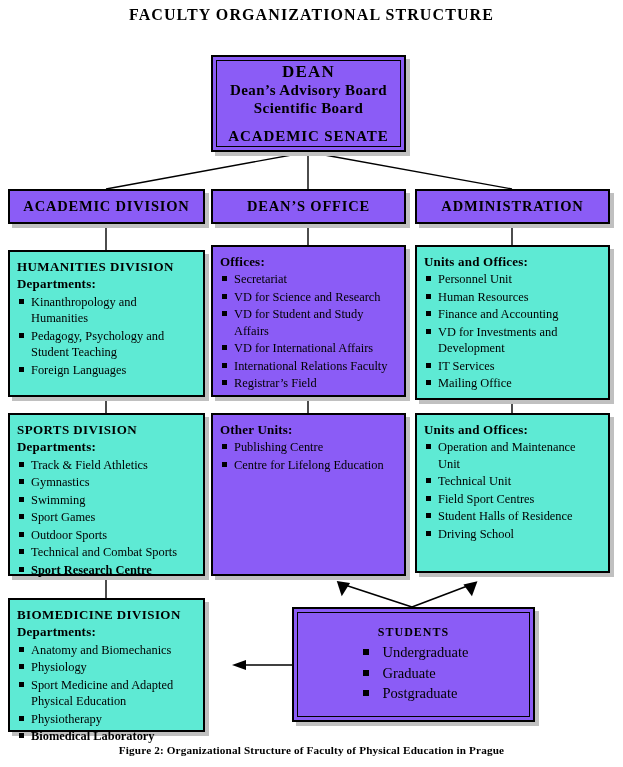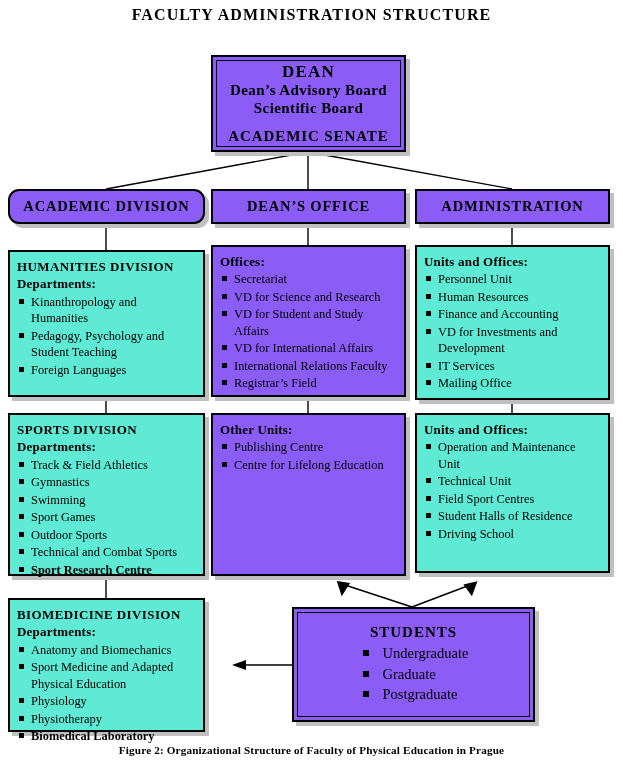--- a/index.html
+++ b/index.html
@@ -45,21 +45,21 @@
   .dean-line { font-weight:bold; font-size:15px; line-height:1.15; letter-spacing:.4px; }
   .dean-line.title { font-size:17px; letter-spacing:1.2px; margin-bottom:1px; }
   .dean-line.senate { margin-top:11px; letter-spacing:.9px; font-size:15px; }
 
   
   .hdr {
     height:35px;
     display:flex; align-items:center; justify-content:center;
     font-weight:bold; font-size:14.5px; letter-spacing:.8px;
   }
-  #hdr-academic { left:8px;   top:189px; width:197px;border-radius:11px; }
+  #hdr-academic { left:8px;   top:189px; width:197px; }
   #hdr-deans    { left:211px; top:189px; width:195px; }
   #hdr-admin    { left:415px; top:189px; width:195px; }
 
   
   .content {
     padding:6px 8px 6px 7px;
     font-size:12.4px;
     line-height:1.33;
   }
   .content .head {
@@ -91,21 +91,21 @@
   #box-sports     { left:8px;   top:413px; width:197px; height:163px; }
   #box-other      { left:211px; top:413px; width:195px; height:163px; }
   #box-units2     { left:415px; top:413px; width:195px; height:160px; }
 
   #box-biomed     { left:8px;   top:598px; width:197px; height:134px; }
 
   
   #students-box { left:292px; top:607px; width:243px; height:115px; }
   #students-box .inner { align-items:center; justify-content:center; padding:4px 0; }
   .students-title {
-    font-weight:bold; font-size:15px; letter-spacing:1px;
+    font-weight:bold; font-size:12px; letter-spacing:1px;
     margin-bottom:2px; text-align:center;
   }
   .students-list { list-style:none; margin:0; padding:0; font-size:14.5px; line-height:1.42; }
   .students-list li { position:relative; padding-left:24px; }
   .students-list li::before {
     content:""; position:absolute; left:4px; top:7px;
     width:6px; height:6px; background:#000;
   }
 
   
@@ -126,21 +126,21 @@
     font-size:16px;
     font-weight:bold;
     letter-spacing:1.1px;
   }
 </style>
 </head>
 <body>
 
 <div id="chart">
 
-  <div id="page-title">FACULTY ADMINISTRATION STRUCTURE</div>
+  <div id="page-title">FACULTY ORGANIZATIONAL STRUCTURE</div>
 
   <svg id="lines" viewBox="0 0 623 767">
 
     <line x1="308" y1="152" x2="106" y2="189" stroke="#000" stroke-width="1.4"></line>
     <line x1="308" y1="152" x2="308" y2="189" stroke="#000" stroke-width="1.4"></line>
     <line x1="308" y1="152" x2="512" y2="189" stroke="#000" stroke-width="1.4"></line>
 
     <line x1="106" y1="224" x2="106" y2="250" stroke="#000" stroke-width="1.4"></line>
     <line x1="308" y1="224" x2="308" y2="245" stroke="#000" stroke-width="1.4"></line>
     <line x1="512" y1="224" x2="512" y2="245" stroke="#000" stroke-width="1.4"></line>
@@ -239,22 +239,22 @@
         <li>Student Halls of Residence</li>
         <li>Driving School</li>
       </ul>
   </div>
 
   <div class="box green content" id="box-biomed">
     <div class="head caps">BIOMEDICINE DIVISION</div>
     <div class="head">Departments:</div>
     <ul>
         <li>Anatomy and Biomechanics</li>
+        <li>Physiology</li>
         <li>Sport Medicine and Adapted Physical Education</li>
-        <li>Physiology</li>
         <li>Physiotherapy</li>
         <li class="bold">Biomedical Laboratory</li>
       </ul>
   </div>
 
   <div class="box double" id="students-box">
     <div class="inner">
       <div class="students-title">STUDENTS</div>
       <ul class="students-list">
           <li>Undergraduate</li>

